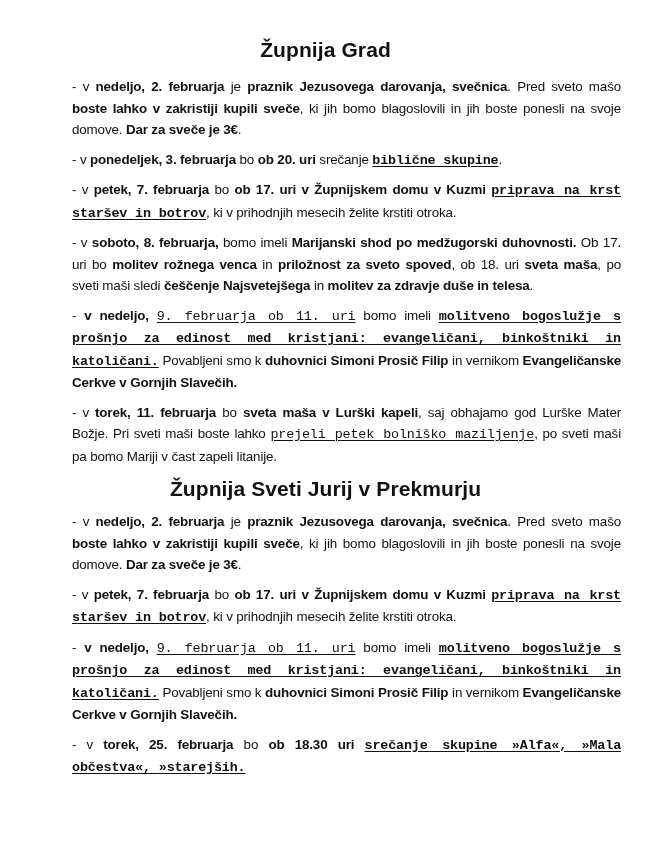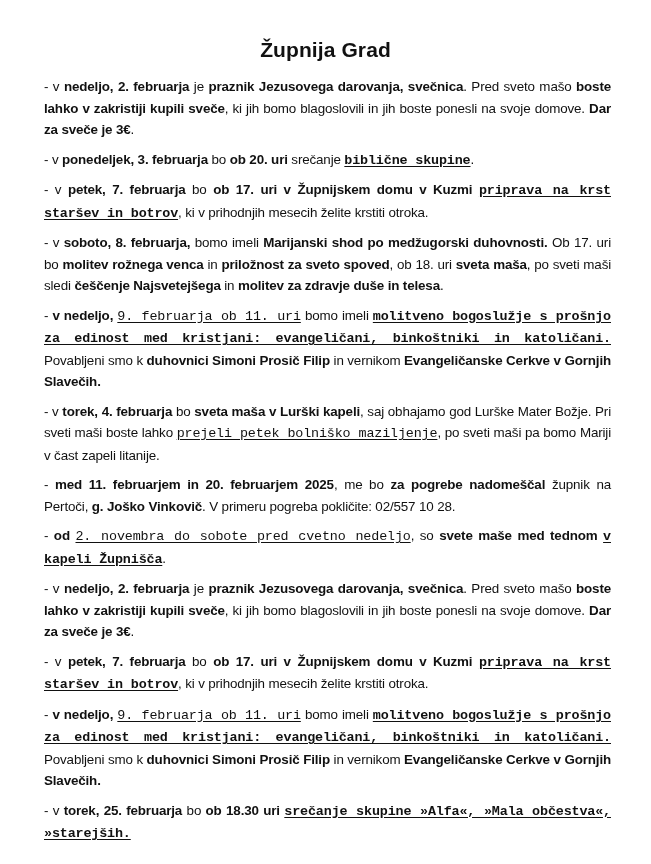--- a/index.html
+++ b/index.html
@@ -8,43 +8,42 @@
     font-family: "Liberation Sans", "DejaVu Sans", sans-serif;
     color: #111;
   }
   .page { position: relative; width: 651px; height: 616px; }
   .section-title {
     text-align: center; font-weight: bold; font-size: 21px;
     margin: 0; letter-spacing: 0.1px; color: #111;
   }
   .title-1 { padding-top: 38px; margin-bottom: 14px; }
   .title-2 { margin-top: 10px; margin-bottom: 10px; }
-  .items { padding: 0 40px 0 44px; }
+  .items { padding: 0 30px 0 44px; margin-left: 28px; }
   .item {
     font-size: 13.4px; line-height: 21.5px; text-align: justify;
     margin: 0 0 8px 0; letter-spacing: -0.15px;
   }
   .item b { font-weight: bold; }
   .u { text-decoration: underline; text-underline-offset: 2px; font-family: Liberation Mono, monospace; }
 </style>
 </head>
 <body>
 
 <div class="page">
   <h1 class="section-title title-1">Župnija Grad</h1>
   <div class="items">
       <p class="item"><span>- v </span><b>nedeljo, 2. februarja</b><span> je </span><b>praznik Jezusovega darovanja, svečnica</b><span>. Pred sveto mašo </span><b>boste lahko v zakristiji kupili sveče</b><span>, ki jih bomo blagoslovili in jih boste ponesli na svoje domove. </span><b>Dar za sveče je 3€</b><span>.</span></p>
       <p class="item"><span>- v </span><b>ponedeljek, 3. februarja</b><span> bo </span><b>ob 20. uri</b><span> srečanje </span><b class="u">biblične skupine</b><span>.</span></p>
       <p class="item"><span>- v </span><b>petek, 7. februarja</b><span> bo </span><b>ob 17. uri v Župnijskem domu v Kuzmi</b><span> </span><b class="u">priprava na krst staršev in botrov</b><span>, ki v prihodnjih mesecih želite krstiti otroka.</span></p>
       <p class="item"><span>- v </span><b>soboto, 8. februarja,</b><span> bomo imeli </span><b>Marijanski shod po medžugorski duhovnosti.</b><span> Ob 17. uri bo </span><b>molitev rožnega venca</b><span> in </span><b>priložnost za sveto spoved</b><span>, ob 18. uri </span><b>sveta maša</b><span>, po sveti maši sledi </span><b>češčenje Najsvetejšega</b><span> in </span><b>molitev za zdravje duše in telesa</b><span>.</span></p>
       <p class="item"><span>- </span><b>v nedeljo, </b><span class="u">9. februarja ob 11. uri</span><span> bomo imeli </span><b class="u">molitveno bogoslužje s prošnjo za edinost med kristjani: evangeličani, binkoštniki in katoličani.</b><span> Povabljeni smo k </span><b>duhovnici Simoni Prosič Filip</b><span> in vernikom </span><b>Evangeličanske Cerkve v Gornjih Slavečih.</b></p>
-      <p class="item"><span>- v </span><b>torek, 4. februarja</b><span> bo </span><b>sveta maša v Lurški kapeli</b><span>, saj obhajamo god Lurške Mater Božje. Pri sveti maši boste lahko </span><span class="u">prejeli petek bolniško maziljenje</span><span>, po sveti maši pa bomo Mariji v čast zapeli litanije.</span></p>
-      <p class="item"><span>- </span><b>med 11. februarjem in 20. februarjem 2025</b><span>, me bo </span><b>za pogrebe nadomeščal</b><span> župnik na Pertoči, </span><b>g. Joško Vinkovič</b><span>. V primeru pogreba pokličite: 02/557 10 28.</span></p>
+      <p class="item"><span>- v </span><b>torek, 11. februarja</b><span> bo </span><b>sveta maša v Lurški kapeli</b><span>, saj obhajamo god Lurške Mater Božje. Pri sveti maši boste lahko </span><span class="u">prejeli petek bolniško maziljenje</span><span>, po sveti maši pa bomo Mariji v čast zapeli litanije.</span></p>
     </div>
 
+  <h1 class="section-title title-2">Župnija Sveti Jurij  v Prekmurju</h1>
   <div class="items">
-      <p class="item"><span>- </span><b>od</b><span> </span><span class="u">2. novembra do sobote pred cvetno nedeljo</span><span>, so </span><b>svete maše med tednom</b><span> </span><b class="u">v kapeli Župnišča</b><span>.</span></p>
       <p class="item"><span>- v </span><b>nedeljo, 2. februarja</b><span> je </span><b>praznik Jezusovega darovanja, svečnica</b><span>. Pred sveto mašo </span><b>boste lahko v zakristiji kupili sveče</b><span>, ki jih bomo blagoslovili in jih boste ponesli na svoje domove. </span><b>Dar za sveče je 3€</b><span>.</span></p>
       <p class="item"><span>- v </span><b>petek, 7. februarja</b><span> bo </span><b>ob 17. uri v Župnijskem domu v Kuzmi</b><span> </span><b class="u">priprava na krst staršev in botrov</b><span>, ki v prihodnjih mesecih želite krstiti otroka.</span></p>
       <p class="item"><span>- </span><b>v nedeljo, </b><span class="u">9. februarja ob 11. uri</span><span> bomo imeli </span><b class="u">molitveno bogoslužje s prošnjo za edinost med kristjani: evangeličani, binkoštniki in katoličani.</b><span> Povabljeni smo k </span><b>duhovnici Simoni Prosič Filip</b><span> in vernikom </span><b>Evangeličanske Cerkve v Gornjih Slavečih.</b></p>
       <p class="item"><span>- v </span><b>torek, 25. februarja</b><span> bo </span><b>ob 18.30 uri</b><span> </span><b class="u">srečanje skupine »Alfa«, »Mala občestva«, »starejših.</b></p>
     </div>
 </div>
 
 </body></html>

